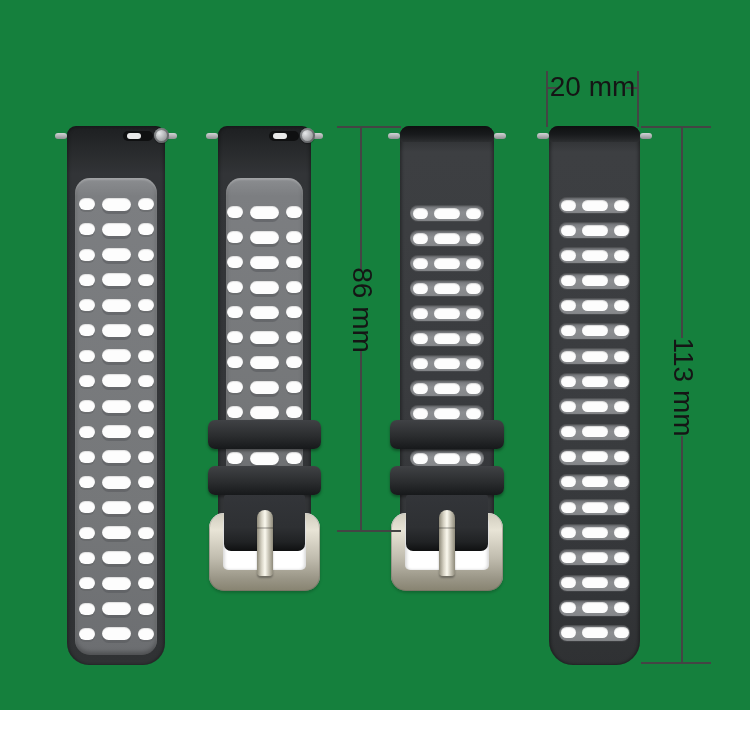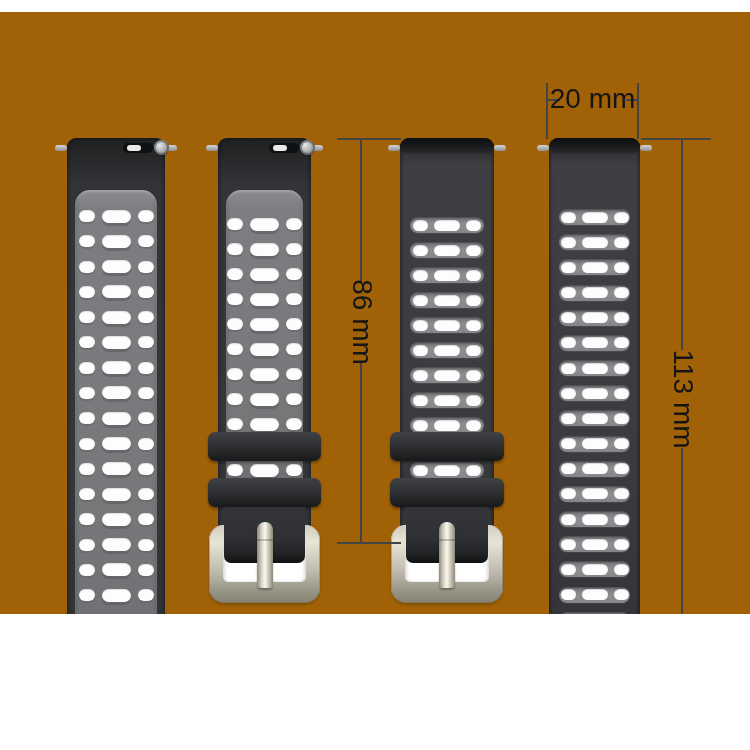--- a/index.html
+++ b/index.html
@@ -1,17 +1,17 @@
 <!DOCTYPE html>
 <html><head>
 <meta charset="utf-8">
 <style>
   html,body{margin:0;padding:0;background:#fff;}
-  .stage{position:relative;width:750px;height:602px;background:#a16207;overflow:hidden;
-         font-family:"Liberation Sans",sans-serif;margin-top:12px;}
+  .stage{position:relative;width:750px;height:710px;background:#15803d;overflow:hidden;
+         font-family:"Liberation Sans",sans-serif;}
 
   
   .strap{position:absolute;top:126px;}
   .strap.back{ 
     background:linear-gradient(180deg,#1d1f21 0px,#27292b 22px,#323437 48px,#343639 60%,#303234 100%);
     border-radius:9px 9px 22px 22px;
     box-shadow:inset 2px 0 3px rgba(0,0,0,.25), inset -2px 0 3px rgba(0,0,0,.25);
   }
   .strap.front{ 
     background:linear-gradient(180deg,#232527 0px,#3d3f42 26px,#3a3c3f 55%,#343639 85%,#2f3133 100%);

